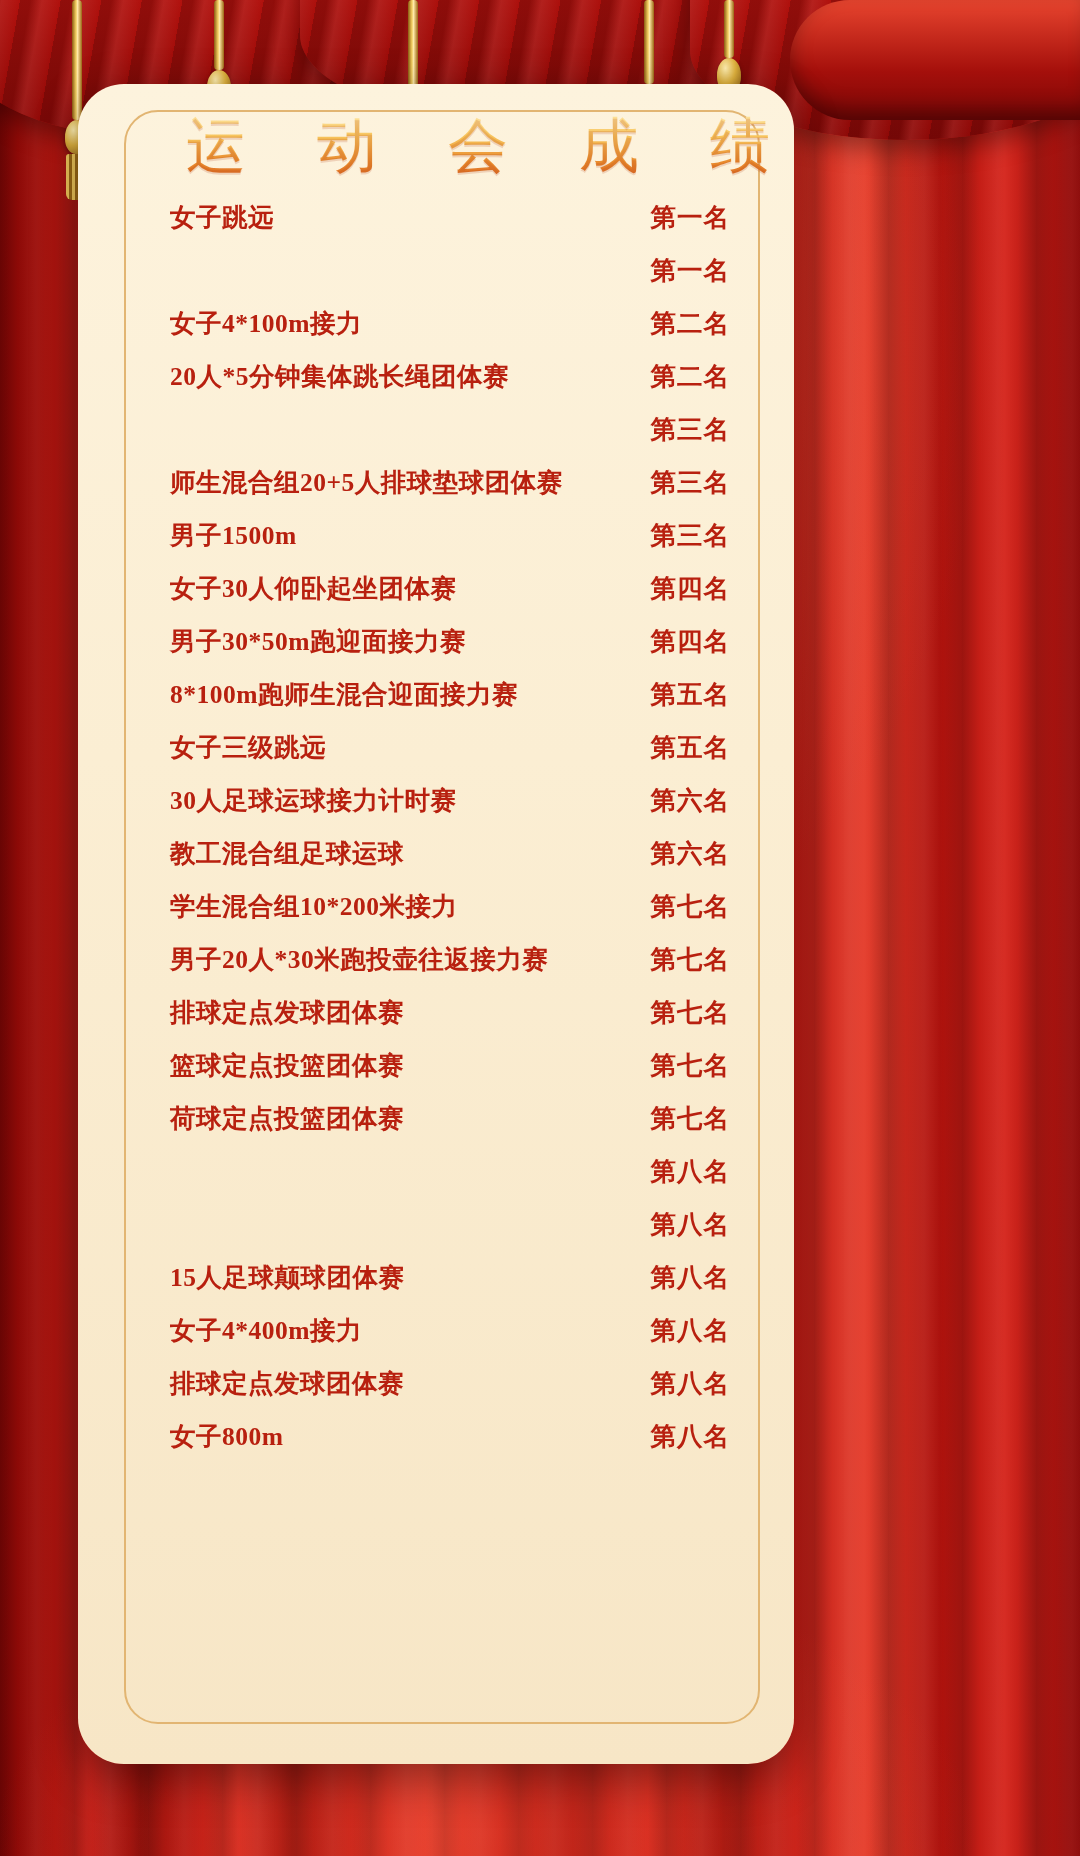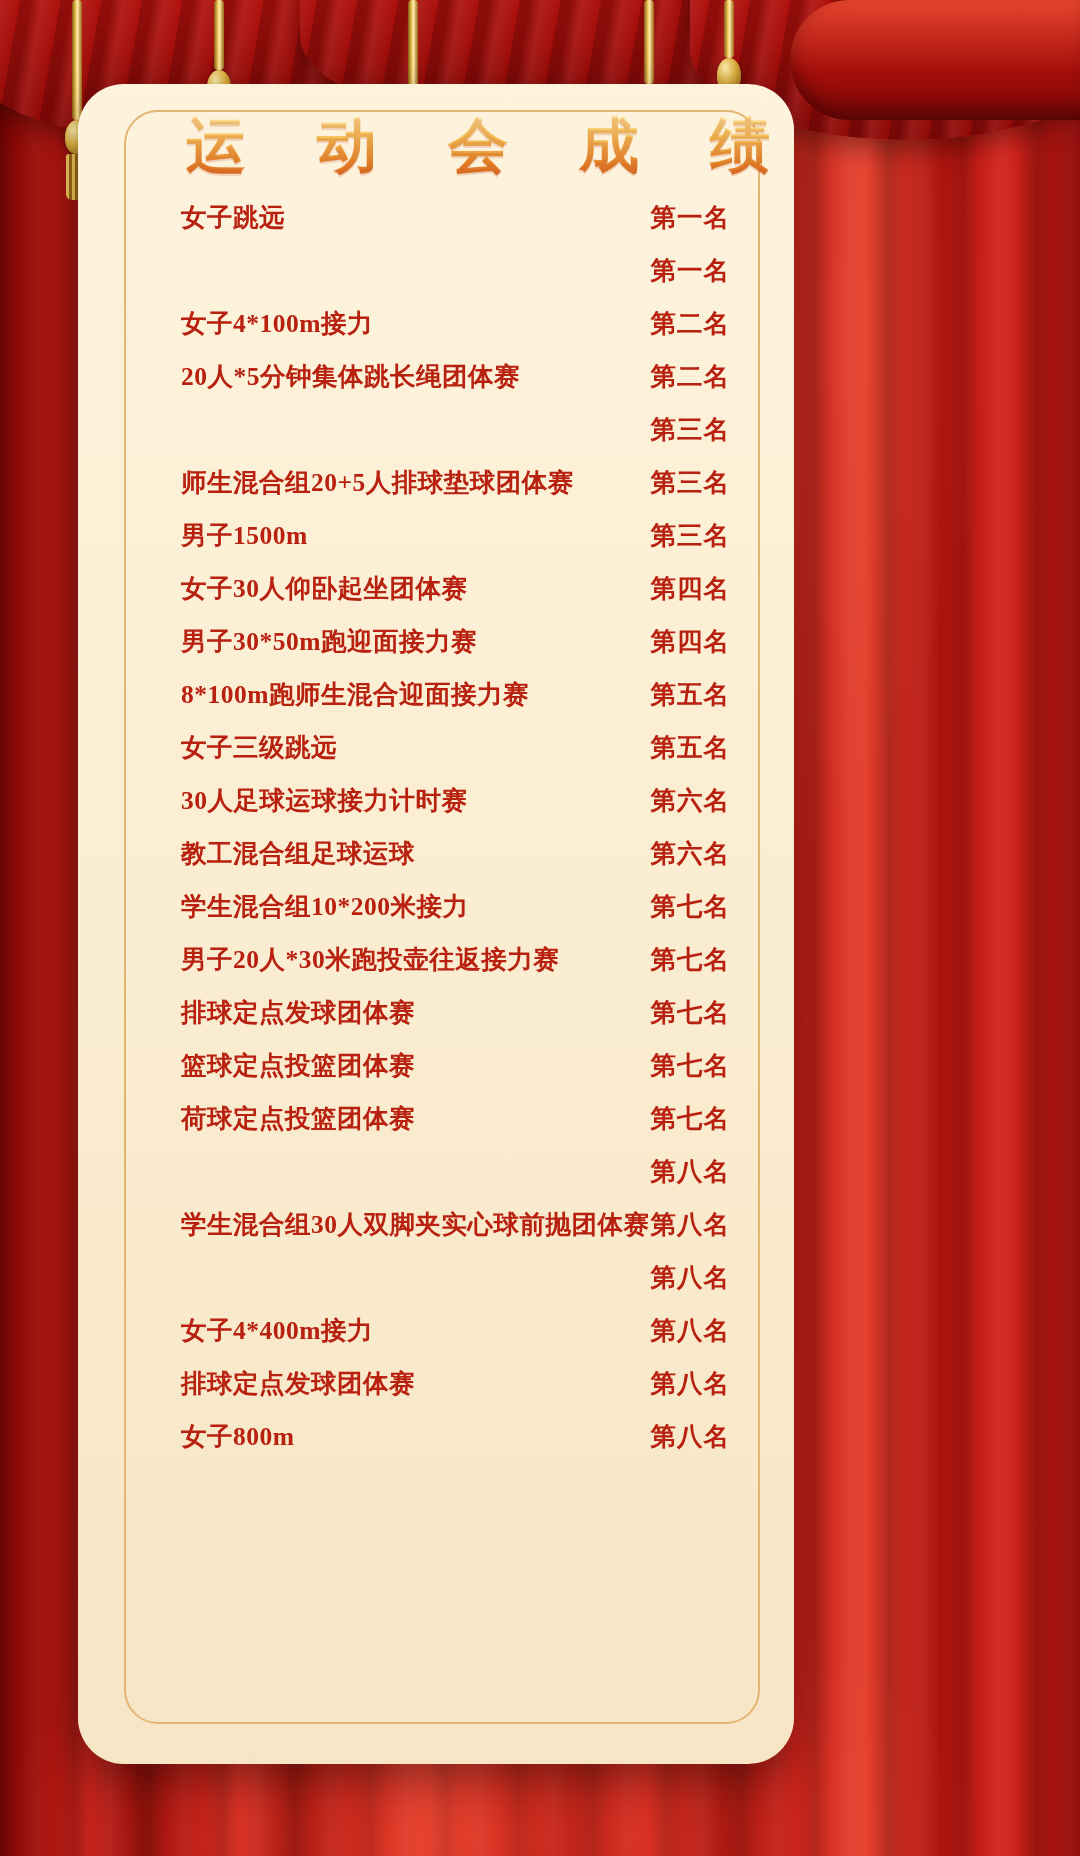--- a/index.html
+++ b/index.html
@@ -137,21 +137,21 @@
   
   .title {
     position: absolute;
     top: 106px;
     left: 78px;
     width: 800px;
     text-align: center;
     font-size: 60px;
     letter-spacing: 28px;
     text-indent: 28px;
-    font-weight: bold;
+    font-weight: normal;
     font-family: "Liberation Serif", "DejaVu Serif", serif;
     background: linear-gradient(180deg, #fff0b9 0%, #f7c35a 38%, #e8892c 70%, #d4561d 100%);
     -webkit-background-clip: text;
     background-clip: text;
     color: transparent;
     text-shadow: 0 2px 0 rgba(180,60,20,.18);
     z-index: 5;
   }
 
   
@@ -163,21 +163,20 @@
     z-index: 4;
   }
   .row {
     display: flex;
     align-items: baseline;
     height: 53px;
     color: #b8200f;
     font-size: 25.5px;
     font-weight: bold;
     white-space: nowrap;
-    margin-left: 11px;
   }
   .event {
     flex: 0 0 auto;
     max-width: 470px;
     letter-spacing: .5px;
   }
   .spacer { flex: 1 1 auto; min-width: 4px; }
   .rank {
     flex: 0 0 auto;
     text-align: center;
@@ -325,25 +324,25 @@
     <div class="row">
       <span class="event">荷球定点投篮团体赛</span>
       <span class="spacer"></span>
       <span class="rank">第七名</span>
     </div>
     <div class="row">
       <span class="spacer"></span>
       <span class="rank">第八名</span>
     </div>
     <div class="row tight">
-      <span class="event">学生混合组30人双脚夹实心球前抛团体赛</span>
-      <span class="spacer"></span>
-      <span class="rank">第八名</span>
-    </div>
-    <div class="row">
+      <span class="spacer"></span>
+      <span class="rank">第八名</span>
+    </div>
+    <div class="row">
+      <span class="event">15人足球颠球团体赛</span>
       <span class="spacer"></span>
       <span class="rank">第八名</span>
     </div>
     <div class="row">
       <span class="event">女子4*400m接力</span>
       <span class="spacer"></span>
       <span class="rank">第八名</span>
     </div>
     <div class="row">
       <span class="event">排球定点发球团体赛</span>

